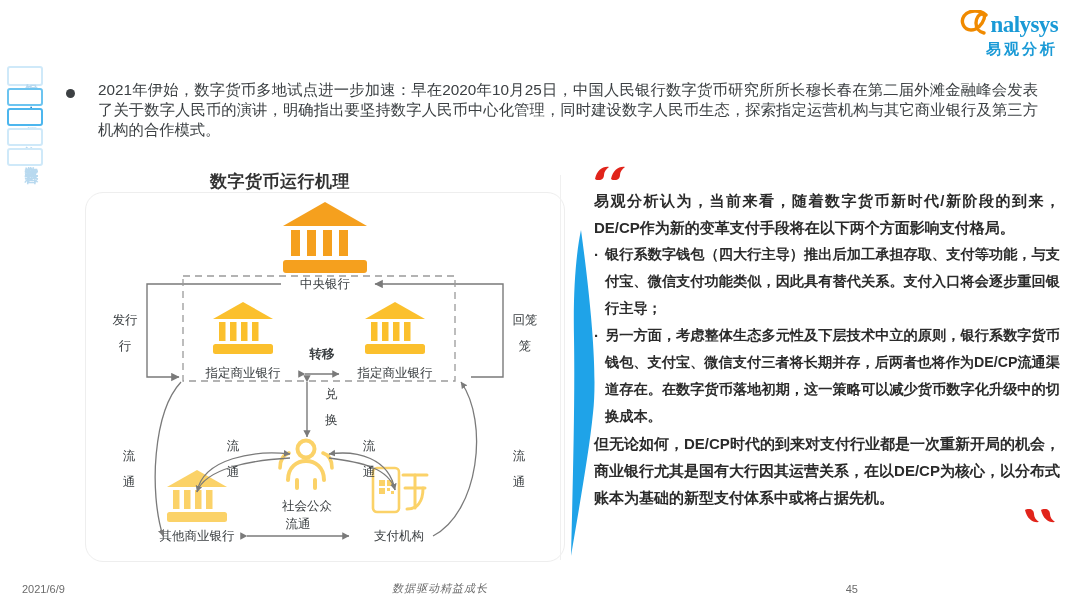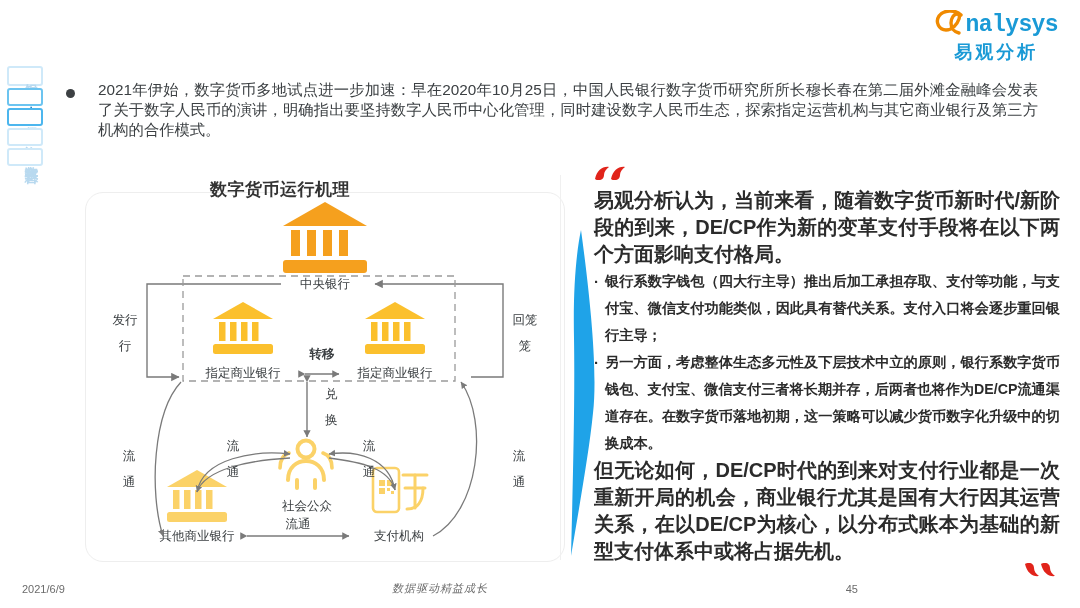--- a/index.html
+++ b/index.html
@@ -69,28 +69,29 @@
     z-index: 6;
     text-align: center;
   }
   .logo-row { display: flex; align-items: center; justify-content: center; }
   .logo-swirl { margin-right: 1px; margin-top: -4px; }
   .logo-word {
     font-size: 23px;
     font-weight: bold;
     color: #1a9ad6;
     letter-spacing: -0.6px;
-    font-family: Liberation Mono, monospace;
+    font-family: Liberation Serif, serif;
   }
   .logo-cn {
-    font-size: 18px;
+    font-size: 15px;
     font-weight: bold;
     color: #1a9ad6;
     letter-spacing: 3px;
     margin-top: 2px;
+    text-align: right;
   }
 
   
   .sidebar {
     position: absolute;
     left: 7px; top: 66px;
     width: 36px;
     z-index: 6;
     display: flex; flex-direction: column;
     gap: 2px;
@@ -140,21 +141,21 @@
     font-size: 15.3px;
     line-height: 20px;
     color: #3c4043;
     width: 940px;
     text-align: justify;
   }
 
   
   .diagram-title {
     position: absolute;
-    left: 0; top: 178px;
+    left: 0; top: 170px;
     width: 560px;
     text-align: center;
     font-size: 17px;
     font-weight: bold;
     color: #333;
     z-index: 6;
     letter-spacing: 0.5px;
   }
   .diagram-box {
     position: absolute;
@@ -191,21 +192,21 @@
 
   
   .rightcol {
     position: absolute;
     left: 594px; top: 166px;
     width: 466px;
     z-index: 6;
   }
   .quote-open { margin-bottom: 1px; }
   .r-para {
-    font-size: 20px;
+    font-size: 15px;
     line-height: 27px;
     color: #2b2b2b;
     font-weight: bold;
     text-align: justify;
   }
   .r-list { list-style: none; }
   .r-li {
     display: flex;
     font-size: 14.2px;
     line-height: 27px;

